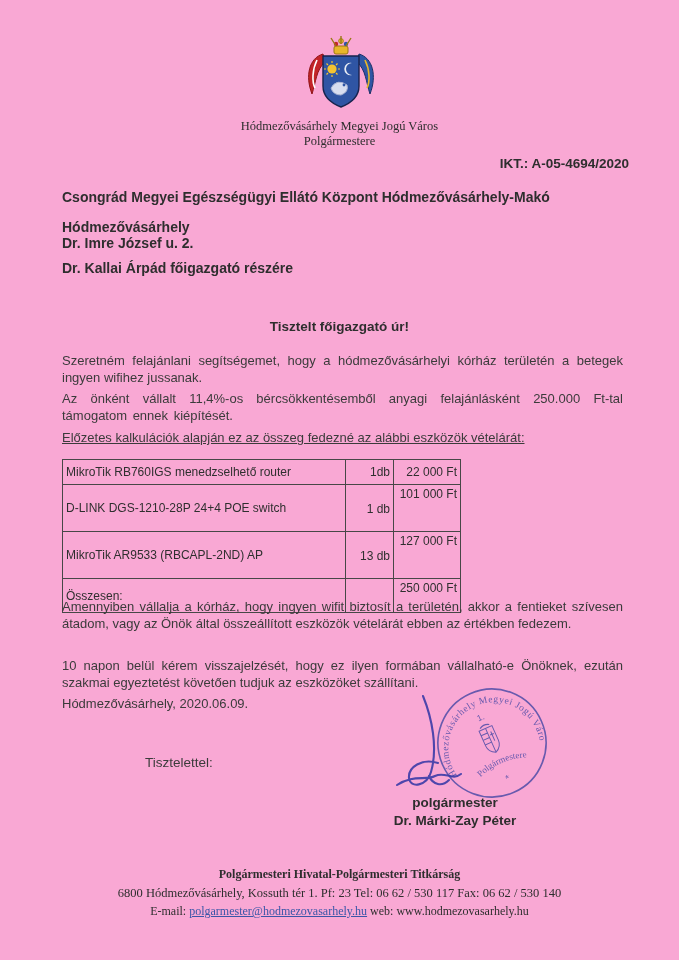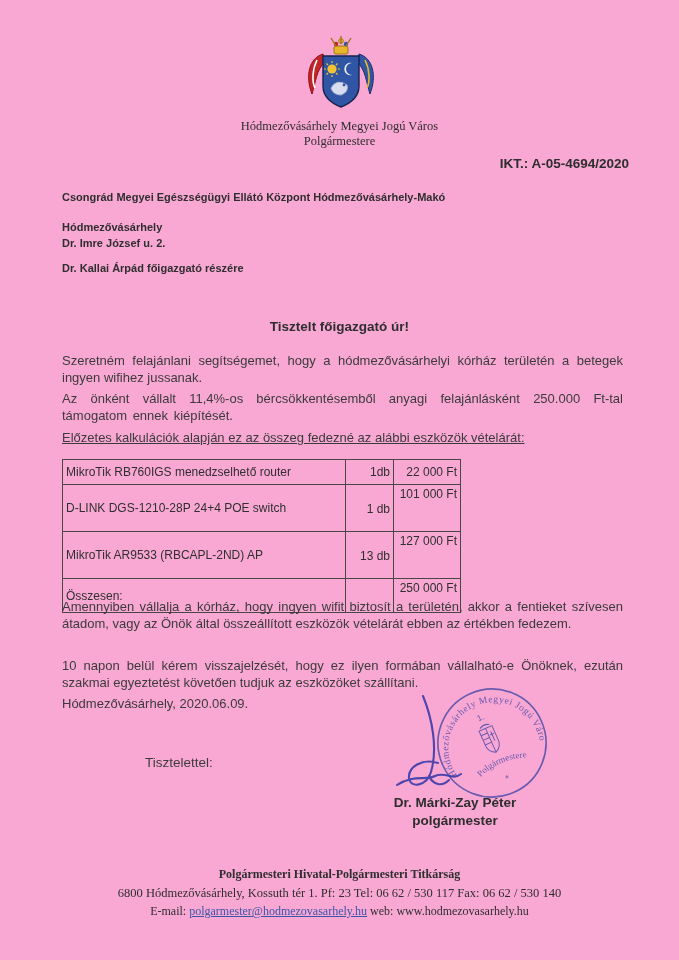--- a/index.html
+++ b/index.html
@@ -9,21 +9,21 @@
     font-family:"Liberation Sans", sans-serif; color:#3b3b3b;
   }
   .abs { position:absolute; }
 
   
   .org-lines { top:119px; left:0; width:100%; text-align:center;
     font-family:"Liberation Serif", serif; font-size:12.5px; line-height:15px; color:#2e2e2e; }
   .ikt { top:156px; right:50px; font-weight:bold; font-size:13.5px; color:#2e2e2e; }
 
   
-  .recip { left:62px; font-weight:bold; font-size:11px; line-height:16px; color:#2e2e2e; }
+  .recip { left:62px; font-weight:bold; font-size:14px; line-height:16px; color:#2e2e2e; }
   .r1 { top:189px; }
   .r23 { top:219px; }
   .r4 { top:260px; }
 
   .salutation { top:319px; left:0; width:100%; text-align:center;
     font-weight:bold; font-size:13.5px; color:#2e2e2e; }
 
   .para { left:62px; width:561px; font-size:13px; line-height:17px; text-align:justify; }
   .p1 { top:352px; }
   .p2 { top:390px; word-spacing:2px; }
@@ -171,22 +171,22 @@
 
   <svg class="abs sig-svg" width="95" height="110" viewBox="0 0 95 110" style="opacity:.9">
     <g fill="none" stroke="#3c3ca8" stroke-width="2.1" stroke-linecap="round">
       <path d="M 30,8 C 39,30 45,60 38,84 C 34,98 17,101 16,90 C 15,79 29,70 45,75"></path>
       <path d="M 4,97 C 20,86 33,93 42,88 C 52,83 59,93 68,86"></path>
       <path d="M 36,88 C 40,97 49,99 56,92"></path>
     </g>
   </svg>
 
   <div class="abs signer">
+    <div>polgármester</div>
     <div>Dr. Márki-Zay Péter</div>
-    <div>polgármester</div>
   </div>
 
   <div class="abs footer">
     <div class="f-title">Polgármesteri Hivatal-Polgármesteri Titkárság</div>
     <div class="f-addr">6800 Hódmezővásárhely, Kossuth tér 1. Pf: 23 Tel: 06 62 / 530 117 Fax: 06 62 / 530 140</div>
     <div class="f-mail">
       <span>E-mail:</span>
       <a href="#">polgarmester@hodmezovasarhely.hu</a>
       <span>web:</span>
       <span>www.hodmezovasarhely.hu</span>

